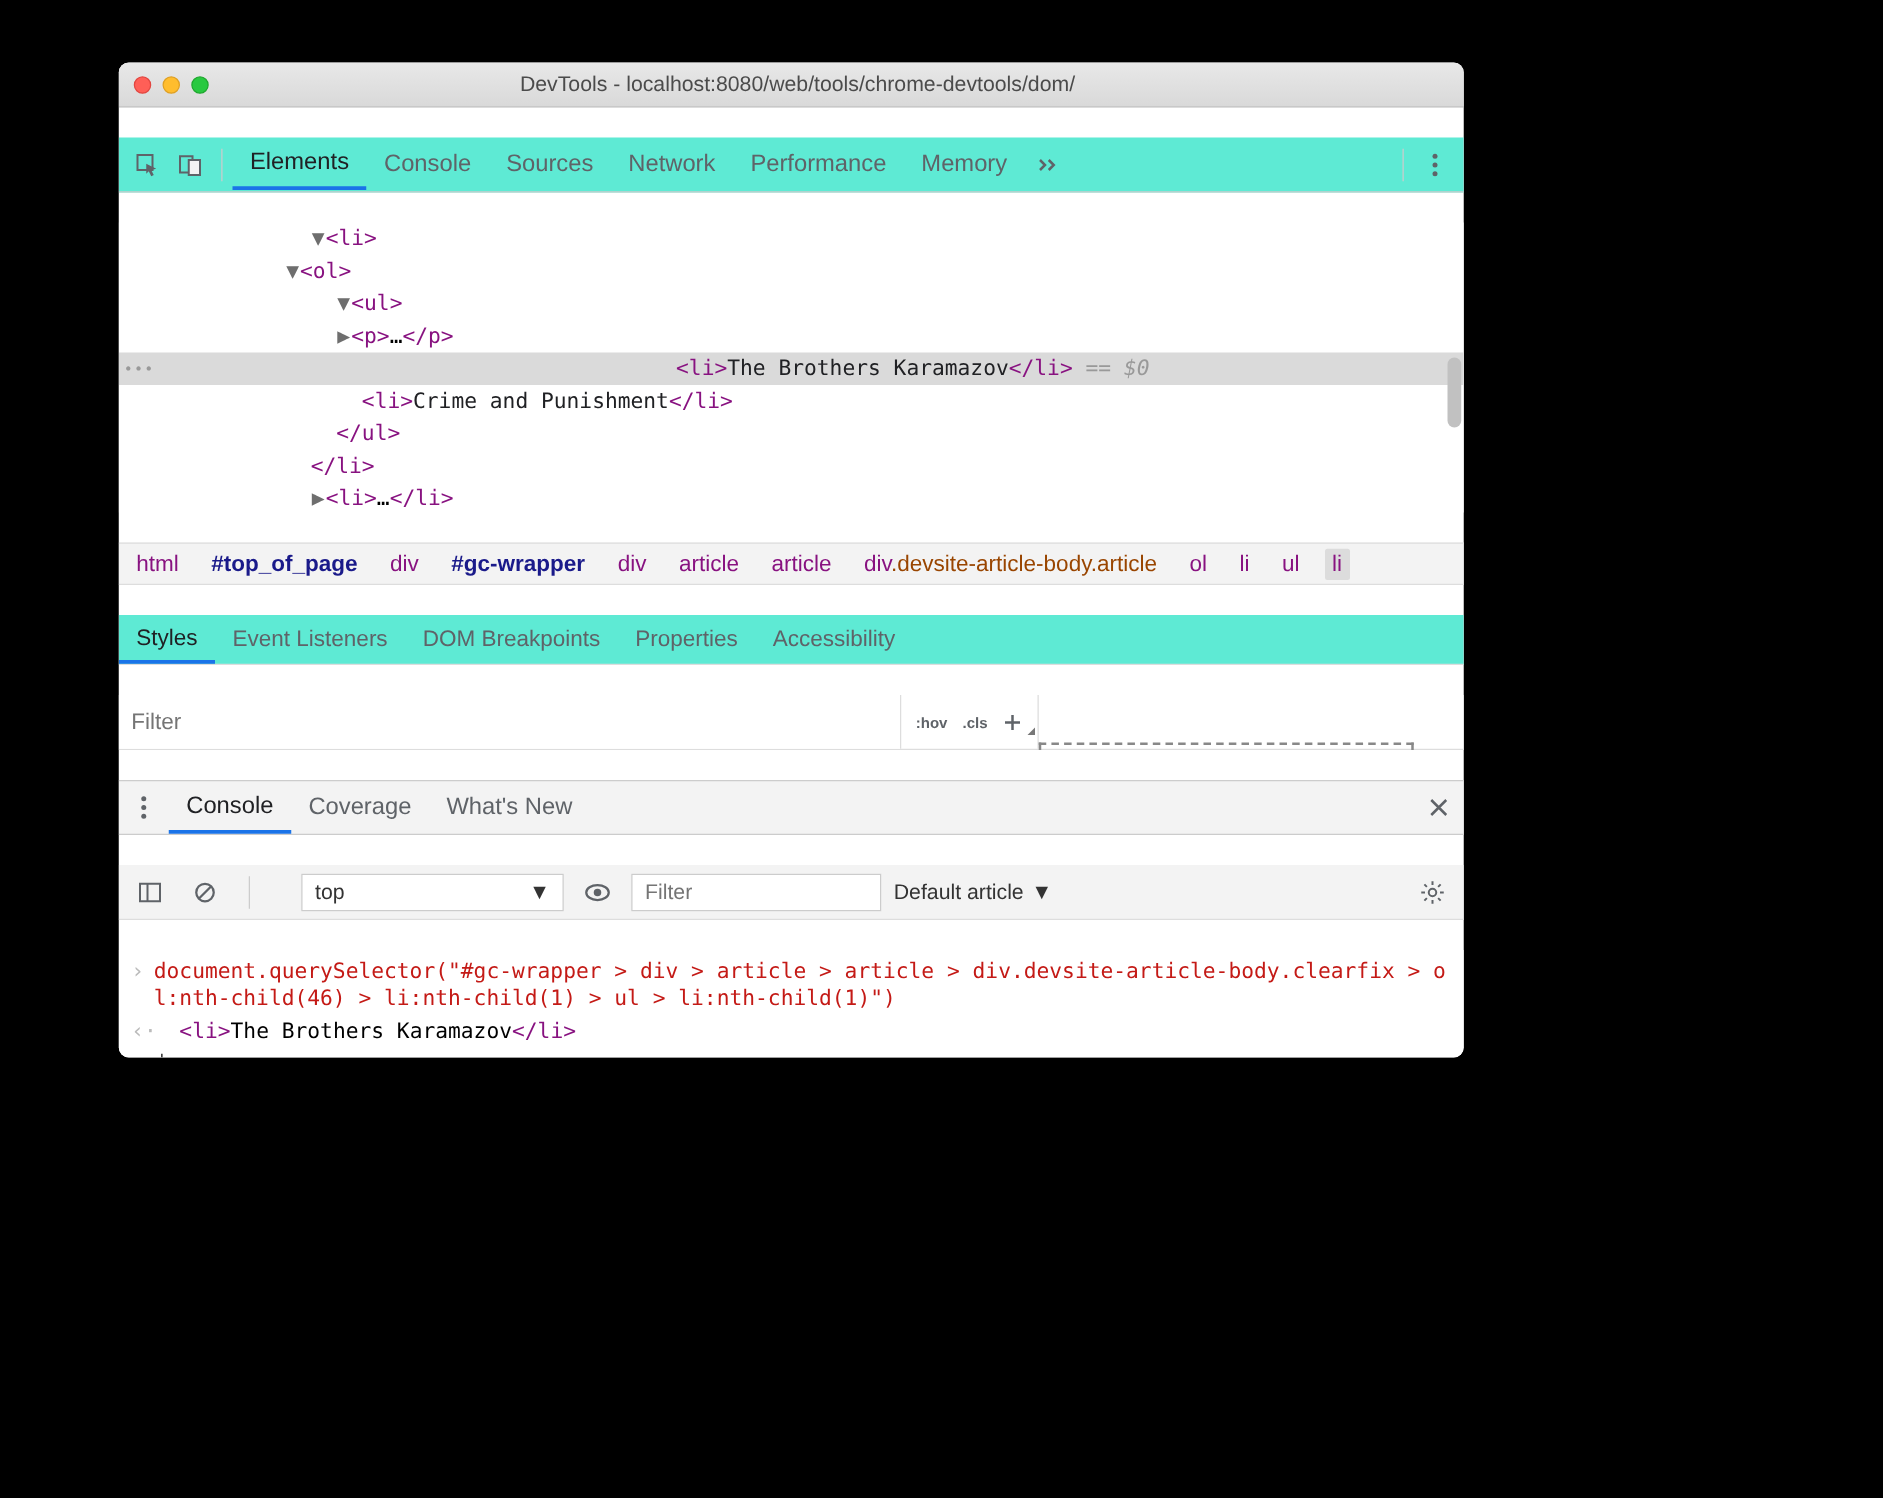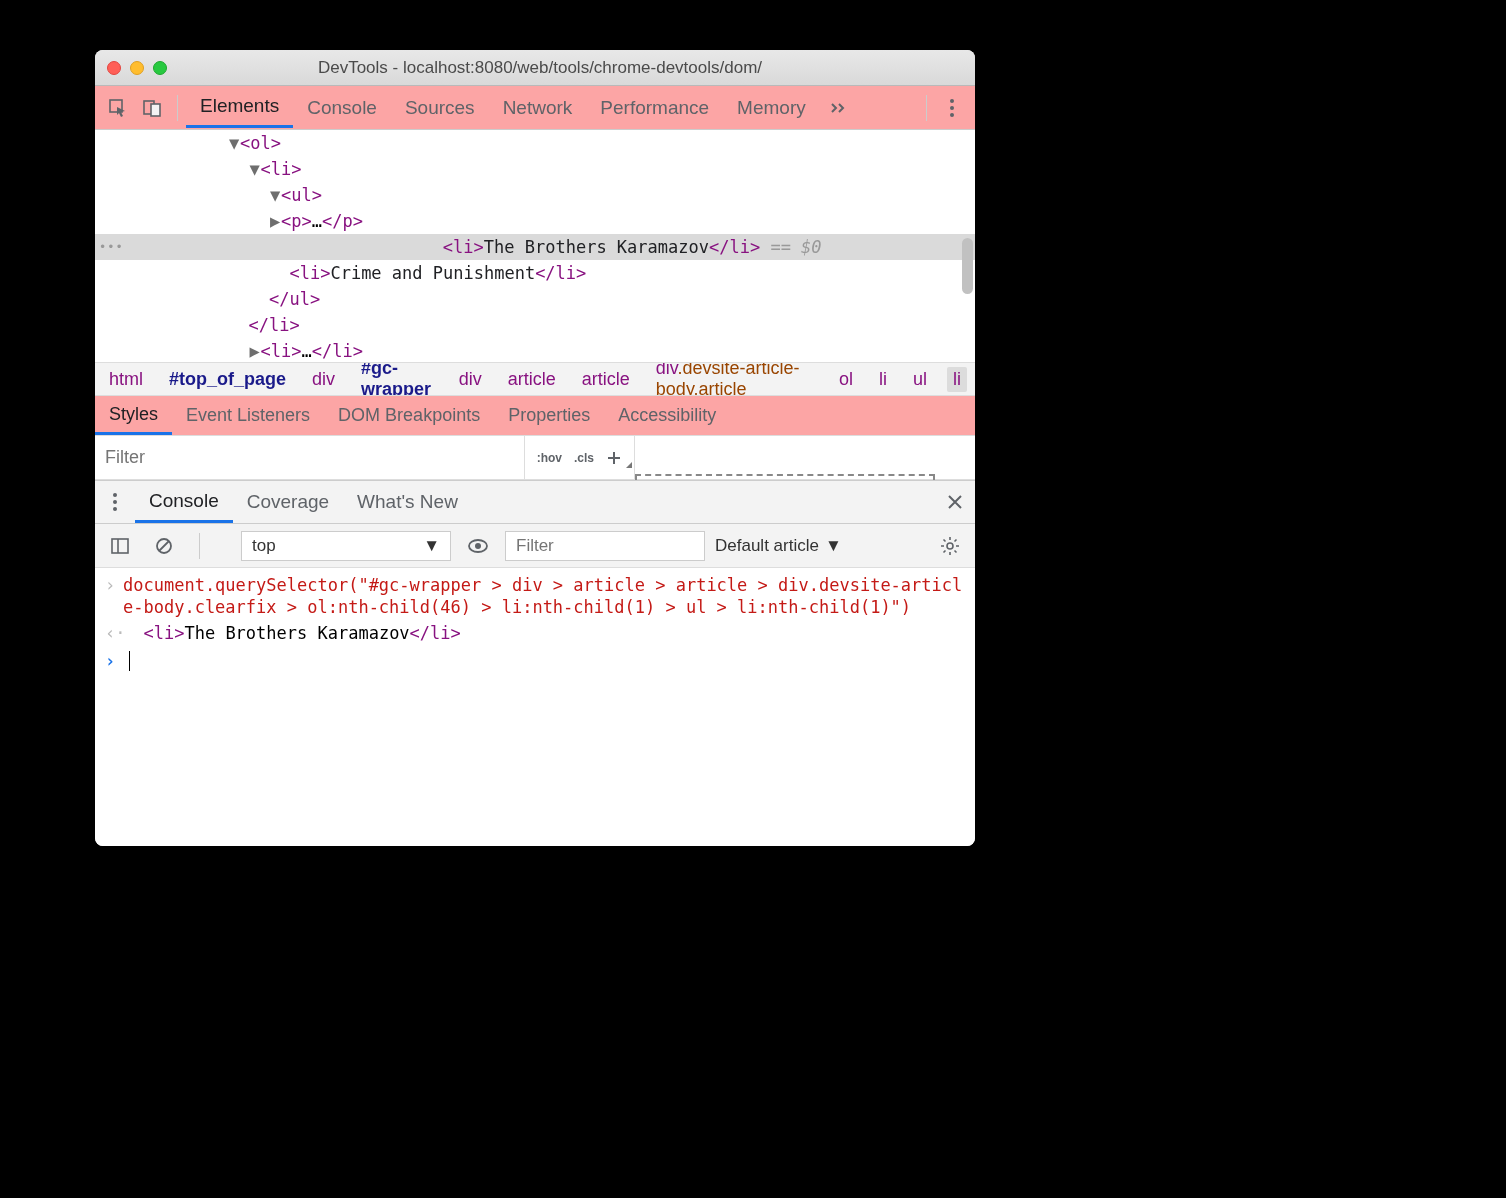--- a/index.html
+++ b/index.html
@@ -7,47 +7,48 @@
     background: #000;
     font-family: -apple-system, BlinkMacSystemFont, "Helvetica Neue", Arial, sans-serif;
     width: 1506px;
     height: 1198px;
     position: relative;
   }
   .window {
     position: absolute;
     left: 95px;
     top: 50px;
-    width: 880px;
+    width: 1076px;
     height: 796px;
     background: #fff;
     border-radius: 8px;
     box-shadow: 0 18px 40px rgba(0,0,0,.55);
     overflow: hidden;
     display: flex;
     flex-direction: column;
+    gap: 24px;
   }
   .titlebar {
     height: 36px;
     background: linear-gradient(#e8e8e8,#d9d9d9);
     display: flex;
     align-items: center;
     border-bottom: 1px solid #b9b9b9;
     padding: 0 12px;
     flex-shrink: 0;
   }
   .lights { display:flex; gap:9px; }
   .light { width:14px; height:14px; border-radius:50%; }
   .light.red { background:#ff5f57; border:1px solid #e24640;}
   .light.yellow { background:#ffbd2e; border:1px solid #dfa023;}
   .light.green { background:#28c940; border:1px solid #1fa82f;}
   .title { flex:1; text-align:center; font-size:17px; color:#4b4b4b; margin-left:-50px;}
   .toolbar {
     height:44px;
-    background:#fca5a5;
+    background:#5eead4;
     border-bottom:1px solid #ccc;
     display:flex;
     align-items:center;
     padding:1px 6px;
     font-size:19px;
     color:#5f6368;
     flex-shrink:0;
   }
   .tb-icon { width:34px; height:34px; display:flex; align-items:center; justify-content:center; border-radius:2px; }
   .tb-sep { width:1px; height:26px; background:#ccc; margin:0 8px;}
@@ -95,21 +96,21 @@
     flex-shrink:0;
     gap:14px;
     overflow:hidden;
   }
   .crumb { color:#881280; padding:2px 6px; }
   .crumb.id { color:#1a1a8a;font-weight:bold;}
   .crumb .cname { color:#994500;}
   .crumb.sel { background:#dcdcdc; border-radius:2px; }
   .subtabs {
     height:40px;
-    background:#fca5a5;
+    background:#5eead4;
     display:flex;
     align-items:stretch;
     font-size:18px;
     color:#5f6368;
     border-bottom:1px solid #ddd;
     flex-shrink:0;
   }
   .subtab { display:flex; align-items:center; padding:0 14px; }
   .subtab.active { color:#202124; border-bottom:3px solid #1a73e8;}
   .styles-toolbar {
@@ -236,22 +237,22 @@
     <div class="kebab">
       <svg width="6" height="20" viewBox="0 0 6 20">
           <circle cx="3" cy="3" r="2" fill="#5f6368"></circle>
           <circle cx="3" cy="10" r="2" fill="#5f6368"></circle>
           <circle cx="3" cy="17" r="2" fill="#5f6368"></circle>
         </svg>
     </div>
   </div>
 
   <div class="dom-panel">
+    <div class="dom-line"><span>               </span><span class="disclosure">▼</span><span class="tag">&lt;li&gt;</span></div>
     <div class="dom-line"><span>             </span><span class="disclosure">▼</span><span class="tag">&lt;ol&gt;</span></div>
-    <div class="dom-line"><span>               </span><span class="disclosure">▼</span><span class="tag">&lt;li&gt;</span></div>
     <div class="dom-line"><span>                 </span><span class="disclosure">▼</span><span class="tag">&lt;ul&gt;</span></div>
     <div class="dom-line"><span>                 </span><span class="disclosure">▶</span><span class="tag">&lt;p&gt;</span><span>…</span><span class="tag">&lt;/p&gt;</span></div>
     <div class="dom-line selected-row"><span>                   </span><span class="tag">&lt;li&gt;</span><span class="text-content">The Brothers Karamazov</span><span class="tag">&lt;/li&gt;</span><span class="eqzero"> == $0</span></div>
     <div class="dom-line"><span>                   </span><span class="tag">&lt;li&gt;</span><span class="text-content">Crime and Punishment</span><span class="tag">&lt;/li&gt;</span></div>
     <div class="dom-line"><span>                 </span><span class="tag">&lt;/ul&gt;</span></div>
     <div class="dom-line"><span>               </span><span class="tag">&lt;/li&gt;</span></div>
     <div class="dom-line"><span>               </span><span class="disclosure">▶</span><span class="tag">&lt;li&gt;</span><span>…</span><span class="tag">&lt;/li&gt;</span></div>
     <div class="dom-scroll"></div>
   </div>
 

